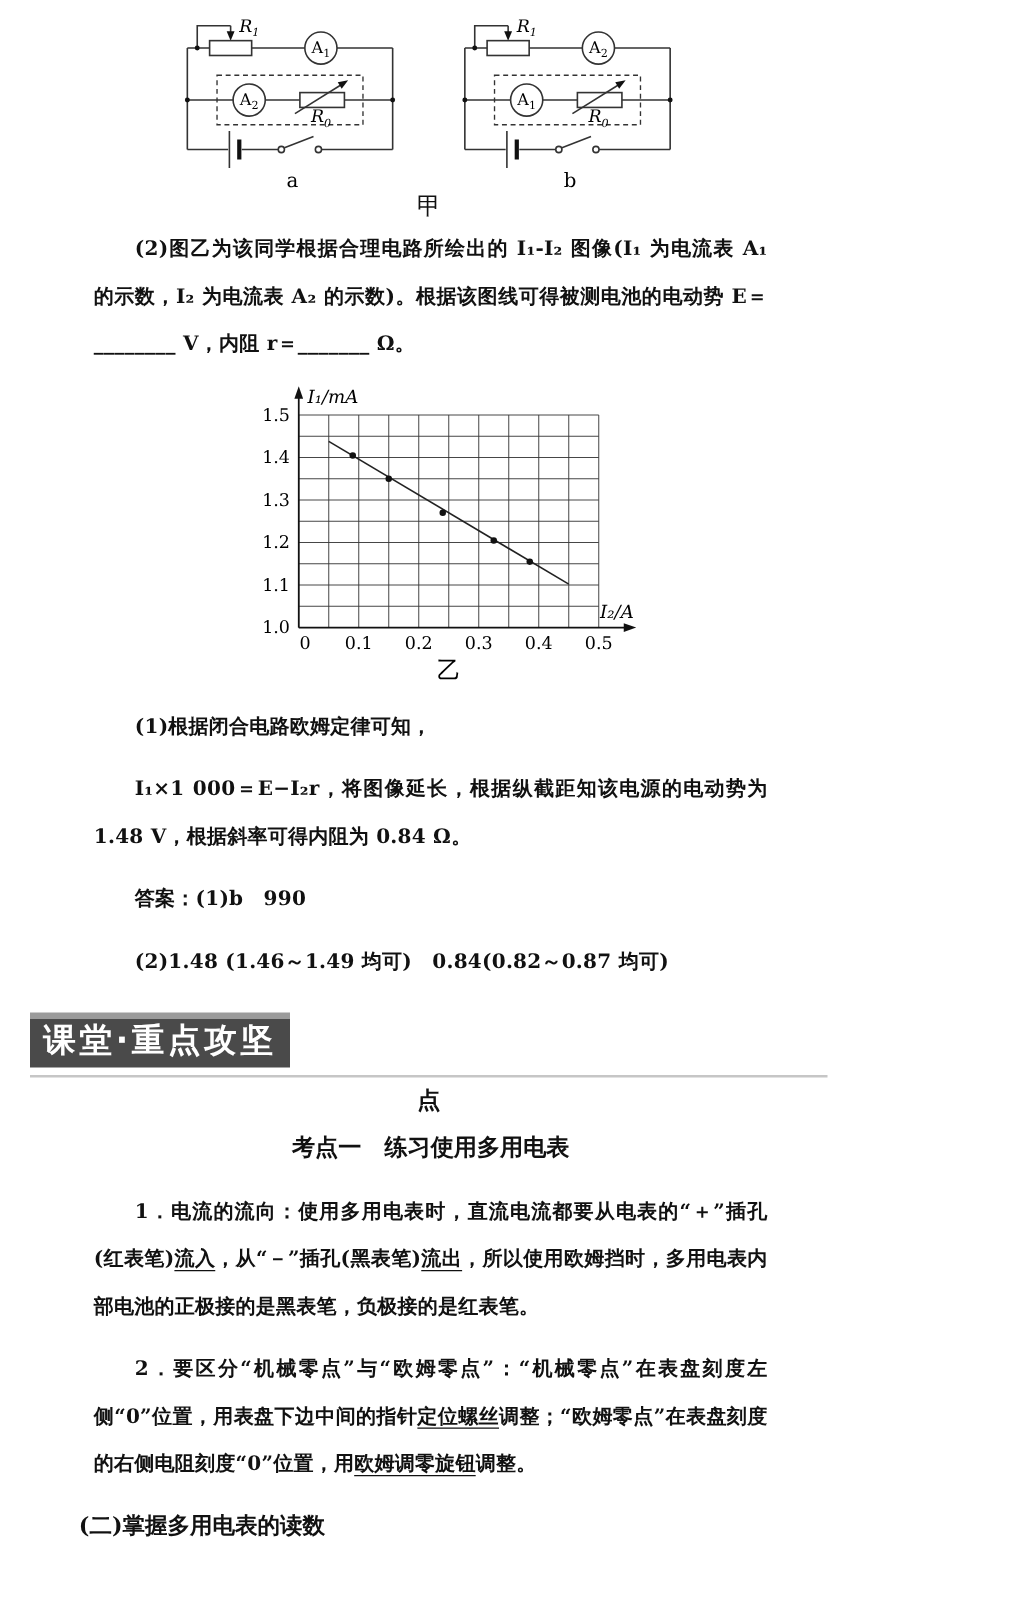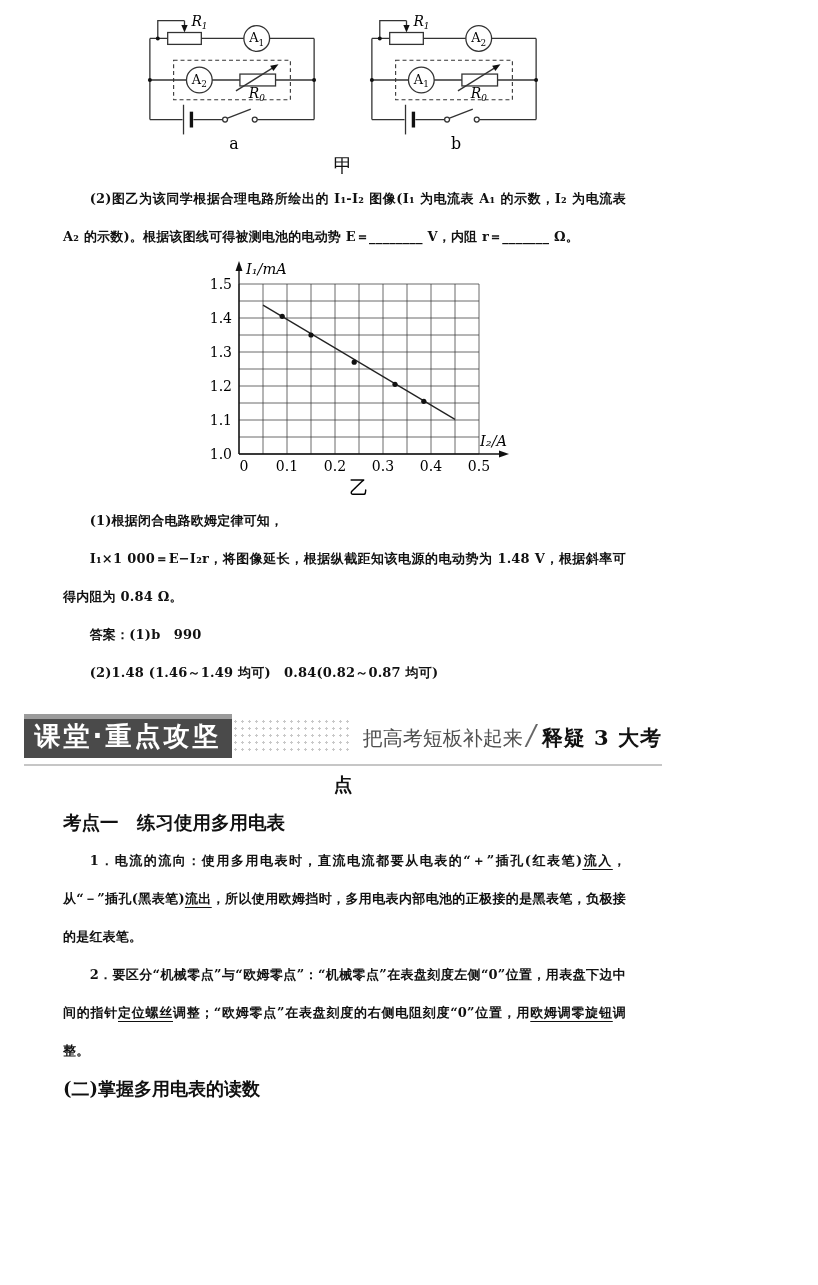--- a/index.html
+++ b/index.html
@@ -1,23 +1,23 @@
 <!DOCTYPE html>
 <html><head>
 <meta charset="utf-8">
 <style>
   html,body{margin:0;padding:0;background:#fff;}
   .page{position:relative;width:686px;height:1285px;background:#fff;overflow:hidden;
         font-family:"DejaVu Serif","Liberation Serif",serif;color:#111;}
   .content{padding:0 60px 0 63px;}
-  .bl{margin:0;line-height:38px;font-size:13px;text-align:justify;font-weight:600;letter-spacing:.2px;}
+  .bl{margin:12px;line-height:38px;font-size:16px;text-align:justify;font-weight:600;letter-spacing:.2px;}
   .ind{text-indent:2.05em;}
   .lead{font-weight:800;}
   .u{text-decoration:underline;text-underline-offset:4px;}
-  .kao-title{margin:0;font-size:18.5px;font-weight:800;line-height:38px;}
+  .kao-title{margin:0;text-align:center;font-size:18.5px;font-weight:800;line-height:38px;}
   .subhead{margin:0;font-size:18px;font-weight:800;line-height:38px;}
   .overflow-dot{margin:0;text-align:center;font-size:18.5px;font-weight:700;line-height:38px;}
 
   
   .fig-jia{padding-top:8px;}
   .circuits{display:flex;justify-content:center;gap:34px;}
   .fig-caption{text-align:center;font-size:19px;line-height:22px;margin-top:0;}
   .wire{stroke:#333;stroke-width:1.3;fill:none;}
   .thick{stroke:#111;stroke-width:3.4;fill:none;}
   .box{fill:#fff;stroke:#333;stroke-width:1.3;}
@@ -183,27 +183,20 @@
     <p class="bl ind"><span>I₁×1 000＝E−I₂r，将图像延长，根据纵截距知该电源的电动势为 1.48 V，根据斜率可得内阻为 0.84 Ω。</span></p>
 
     <p class="bl ind"><b class="lead">答案：</b><span>(1)b　990</span></p>
     <p class="bl ind"><span>(2)1.48 (1.46～1.49 均可)　0.84(0.82～0.87 均可)</span></p>
   </div>
 
   <div class="banner">
     <div class="banner-block">
         <span>课堂·重点攻坚</span>
       </div>
-    <div class="banner-dots">
-      <div class="banner-tag">
-        <span class="tag-gray">把高考短板补起来</span>
-        <span class="tag-slash">/</span>
-        <span class="tag-bold">释疑 3 大考</span>
-      </div>
-    </div>
   </div>
   <p class="overflow-dot">点</p>
 
   <div class="content">
     <h3 class="kao-title">考点一　练习使用多用电表</h3>
     <p class="bl ind"><span>1．电流的流向：使用多用电表时，直流电流都要从电表的“＋”插孔(红表笔)</span><span class="u">流入</span><span>，从“－”插孔(黑表笔)</span><span class="u">流出</span><span>，所以使用欧姆挡时，多用电表内部电池的正极接的是黑表笔，负极接的是红表笔。</span></p>
     <p class="bl ind"><span>2．要区分“机械零点”与“欧姆零点”：“机械零点”在表盘刻度左侧“0”位置，用表盘下边中间的指针</span><span class="u">定位螺丝</span><span>调整；“欧姆零点”在表盘刻度的右侧电阻刻度“0”位置，用</span><span class="u">欧姆调零旋钮</span><span>调整。</span></p>
     <h4 class="subhead">(二)掌握多用电表的读数</h4>
 
   </div>

